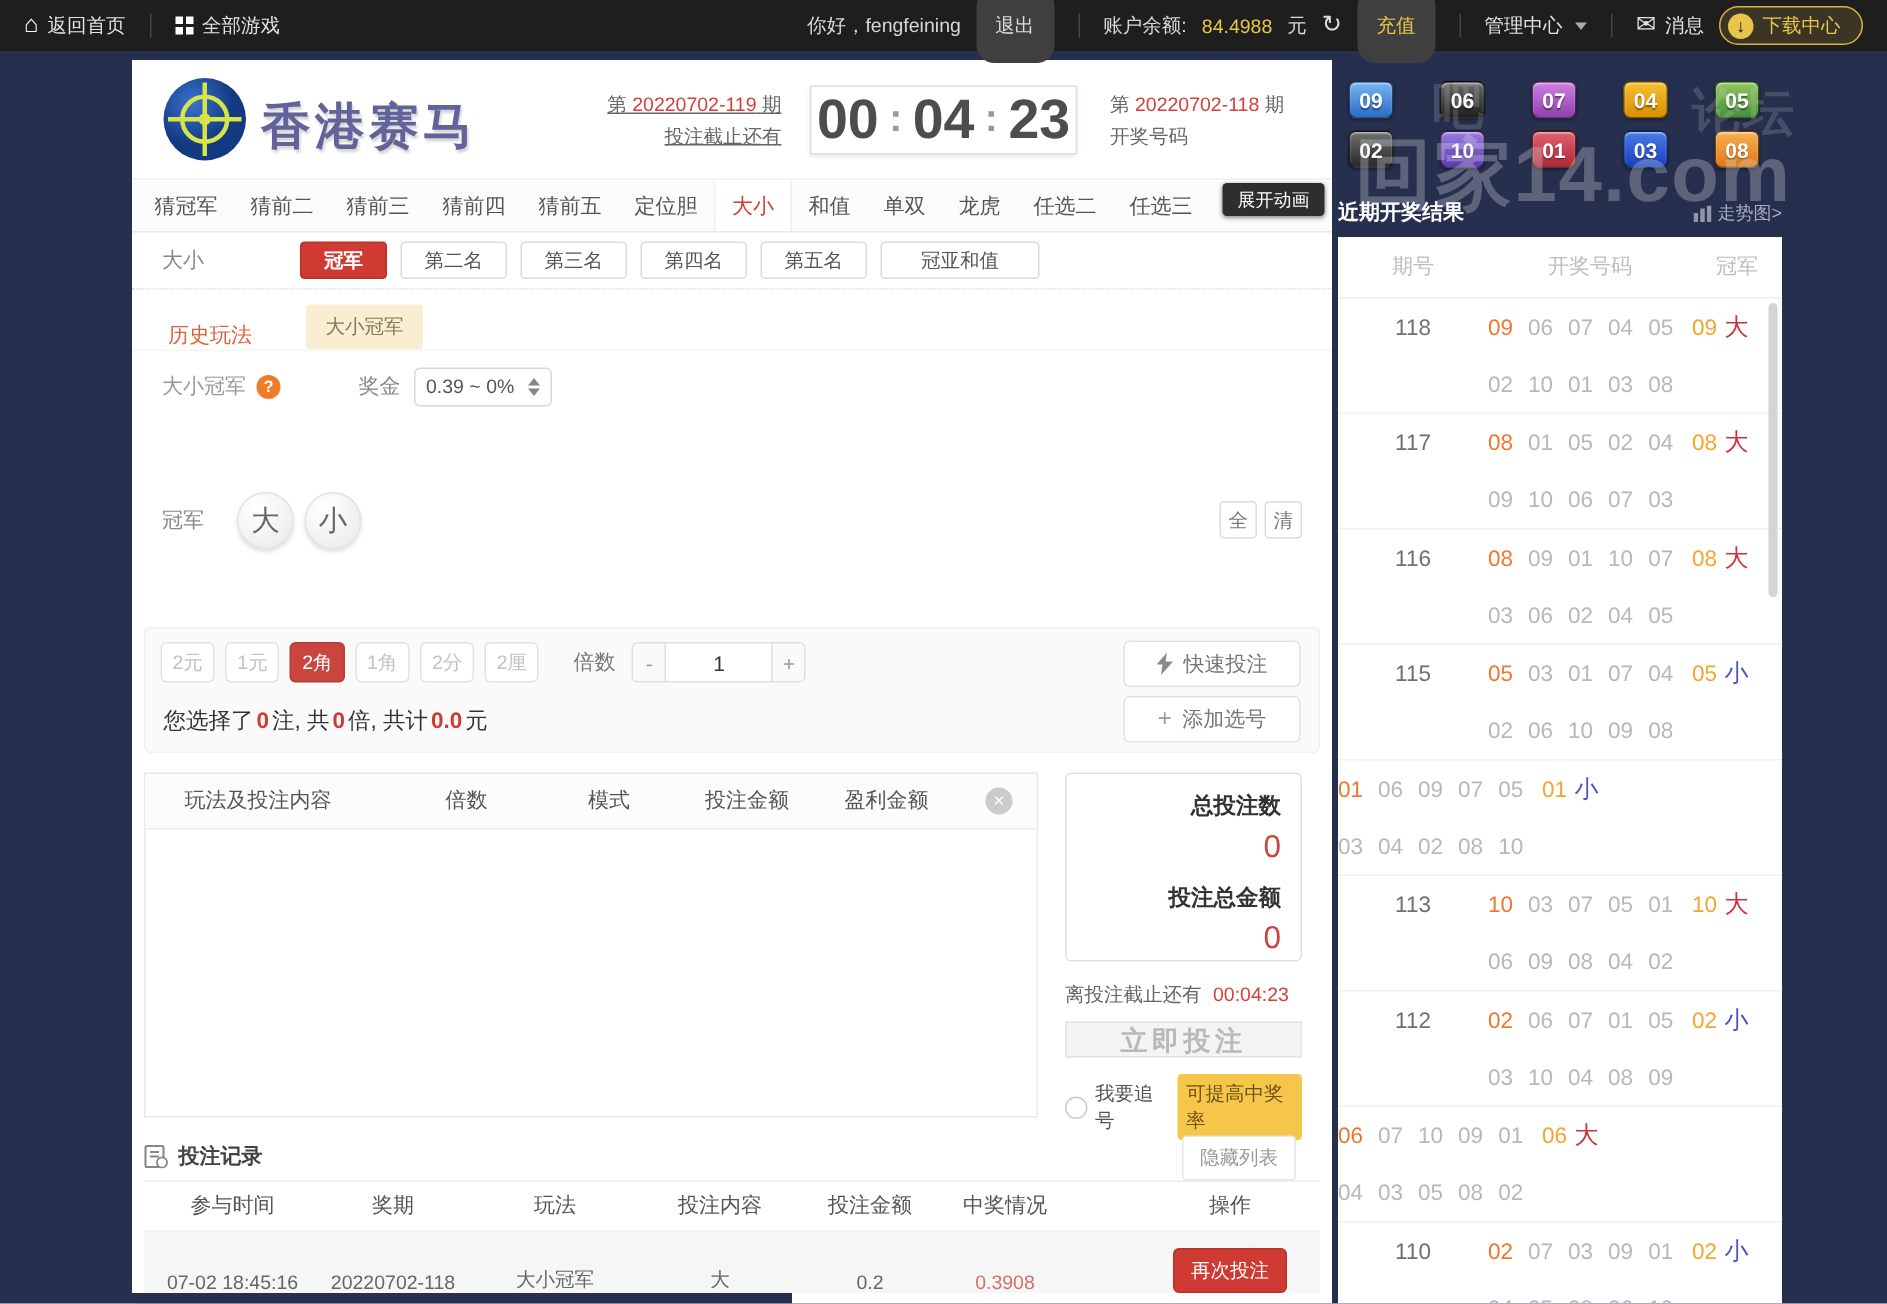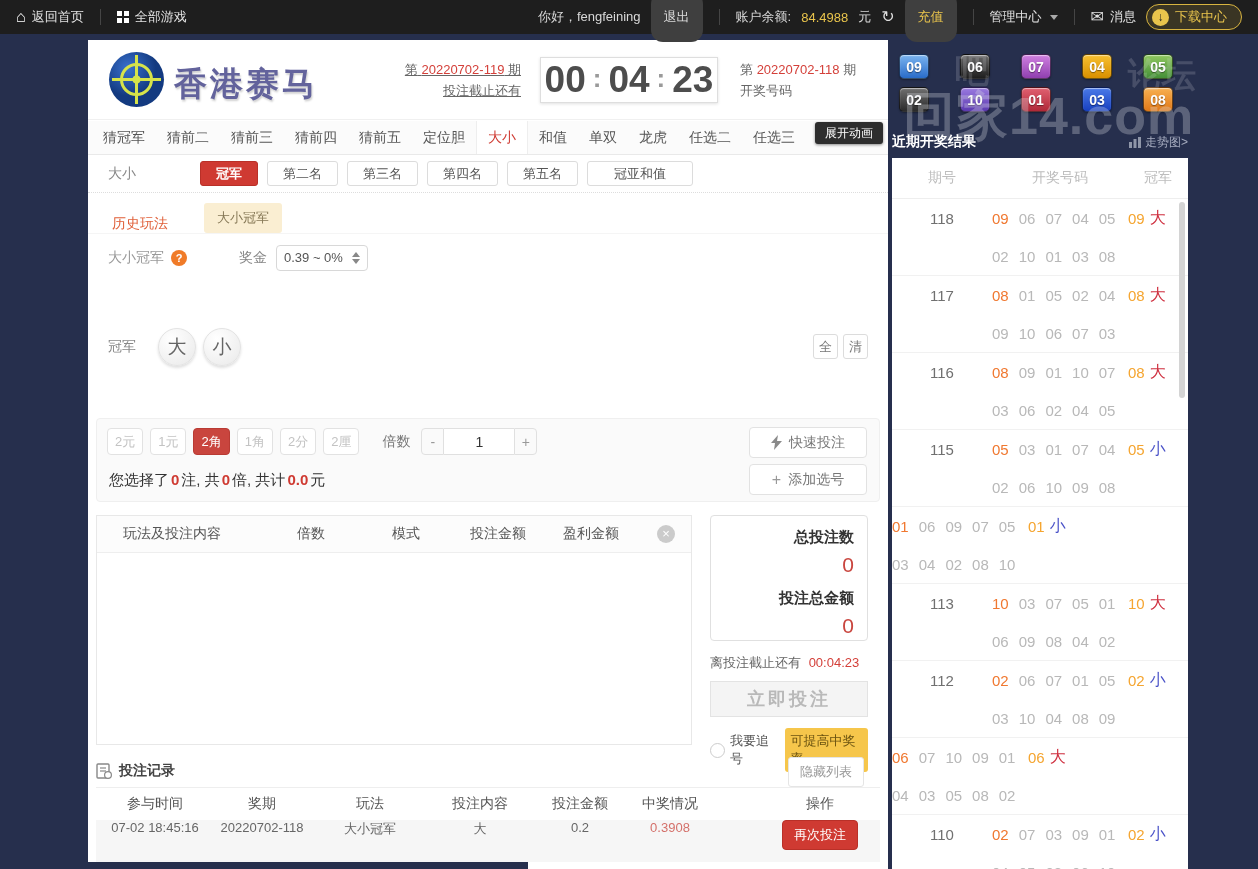--- a/index.html
+++ b/index.html
@@ -124,37 +124,37 @@
 .close-icon { margin-left:auto; margin-right:16px; width:18px; height:18px; border-radius:50%; background:#cbcbcb;
   color:#fff; font-size:13px; line-height:17px; text-align:center; cursor:pointer; }
 
 
 .bet-summary { position:absolute; left:622px; top:475px; width:158px; }
 .sp-box { border:1px solid #e0e0e0; border-radius:4px; height:126px; padding:12px 13px; text-align:right; background:#fff; }
 .sp-label { font-size:15px; color:#333; font-weight:bold; }
 .sp-value { font-size:21px; color:#c9453e; margin:6px 0 12px; }
 .sp-deadline { margin-top:13px; font-size:13px; color:#666; }
 .sp-deadline .red { margin-left:4px; }
-.bet-now { margin-top:9px; width:158px; height:36px; background:#f4f4f4; border:1px solid #e3e3e3; border-radius:0;
+.bet-now { margin-top:9px; width:158px; height:24px; background:#f4f4f4; border:1px solid #e3e3e3; border-radius:0;
   color:#b9b9b9; font-size:18px; font-weight:bold; letter-spacing:3px; }
 .chase-line { margin-top:11px; display:flex; align-items:center; font-size:13px; color:#555; }
 .radio { width:15px; height:15px; border:1px solid #ccc; border-radius:50%; background:#fff; margin-right:5px; flex:none; cursor:pointer; }
 .chase-tag { margin-left:7px; background:#f6c64b; color:#6b5310; padding:4px 6px; border-radius:3px; font-size:13px; }
 
 
 .records { position:absolute; left:8px; top:715px; width:784px; height:107px; }
 .rec-head { height:33px; display:flex; align-items:center; border-bottom:1px solid #eee; position:relative; }
 .rec-title { font-size:14px; font-weight:bold; color:#444; margin-left:7px; }
 .hide-btn { position:absolute; right:16px; top:2px; background:#fff; border:1px solid #e5e5e5; border-radius:3px;
   padding:5px 11px; font-size:13px; color:#999; }
 .rec-cols { height:31px; display:flex; align-items:center; font-size:14px; color:#555; }
 .rc { text-align:center; }
 .rc0 { width:118px; } .rc1 { width:96px; } .rc2 { width:120px; } .rc3 { width:100px; }
 .rc4 { width:100px; } .rc5 { width:80px; } .rc6 { flex:1; display:flex; justify-content:center; padding-left:50px; }
-.rec-row { height:42px; background:#f6f6f6; display:flex; align-items:flex-start; font-size:13px; color:#666; margin-top:1px; }
+.rec-row { height:42px; background:#f6f6f6; display:flex; align-items:flex-end; font-size:13px; color:#666; margin-top:1px; }
 .rc.win { color:#d4706a; }
 .rebet-btn { background:#cf3a32; border:1px solid #b93028; color:#fff; border-radius:4px; padding:5px 11px; font-size:13px; }
 .bottom-strip { position:absolute; left:0; top:822px; width:440px; height:7px; background:#262f4d; }
 
 
 .balls { position:absolute; left:899px; top:54px; display:grid; grid-template-columns:repeat(5,30px); grid-column-gap:31px; grid-row-gap:8px; z-index:2; }
 .ball { width:30px; height:25px; border-radius:5px; border:1px solid rgba(0,0,0,.55); color:#fff; font-size:14px; font-weight:bold;
   display:flex; align-items:center; justify-content:center; text-shadow:0 1px 1px rgba(0,0,0,.45);
   box-shadow:inset 0 1px 1px rgba(255,255,255,.55), 0 1px 2px rgba(0,0,0,.35); }
 .ball.blue    { background:linear-gradient(#7ab4f0,#2a6cc8); }

